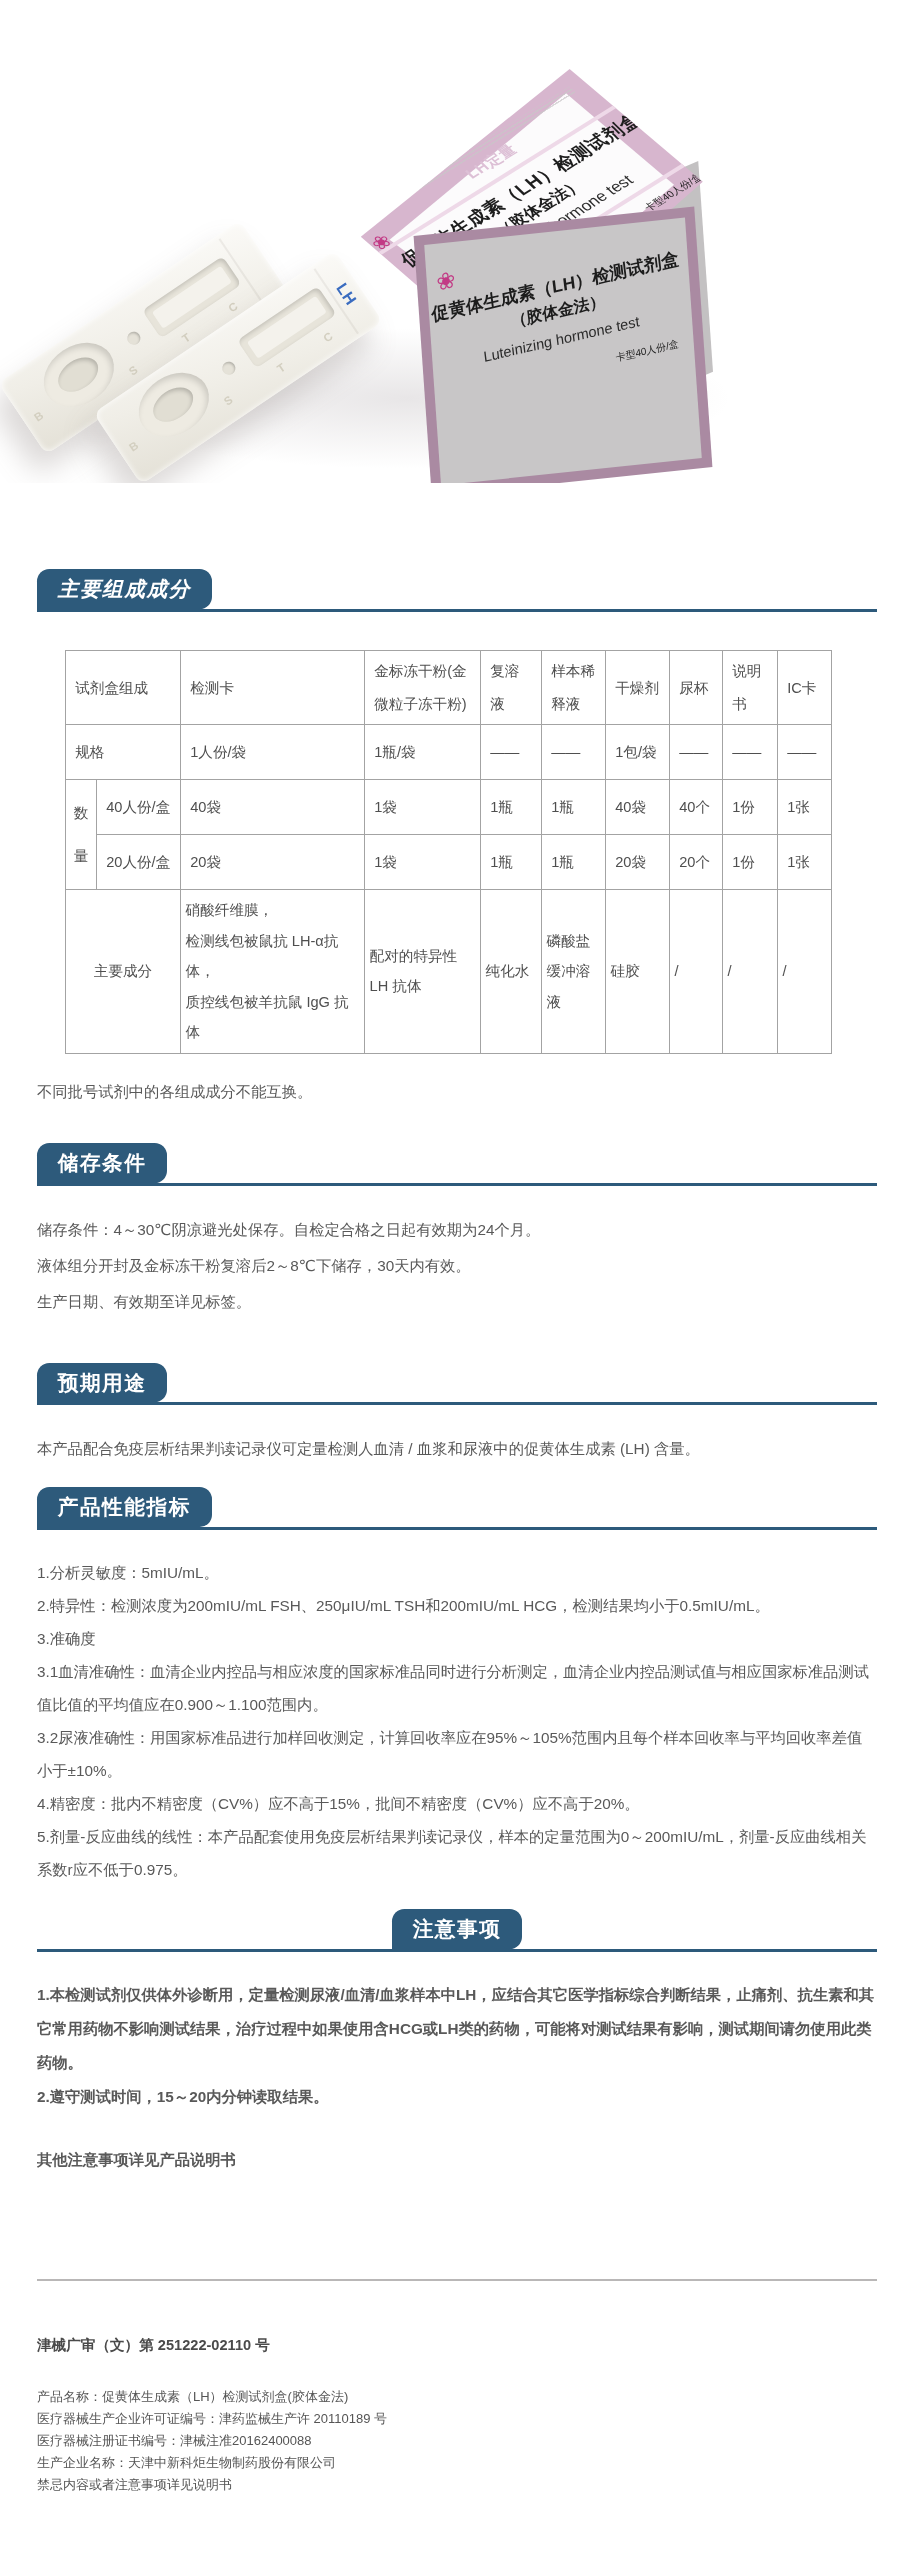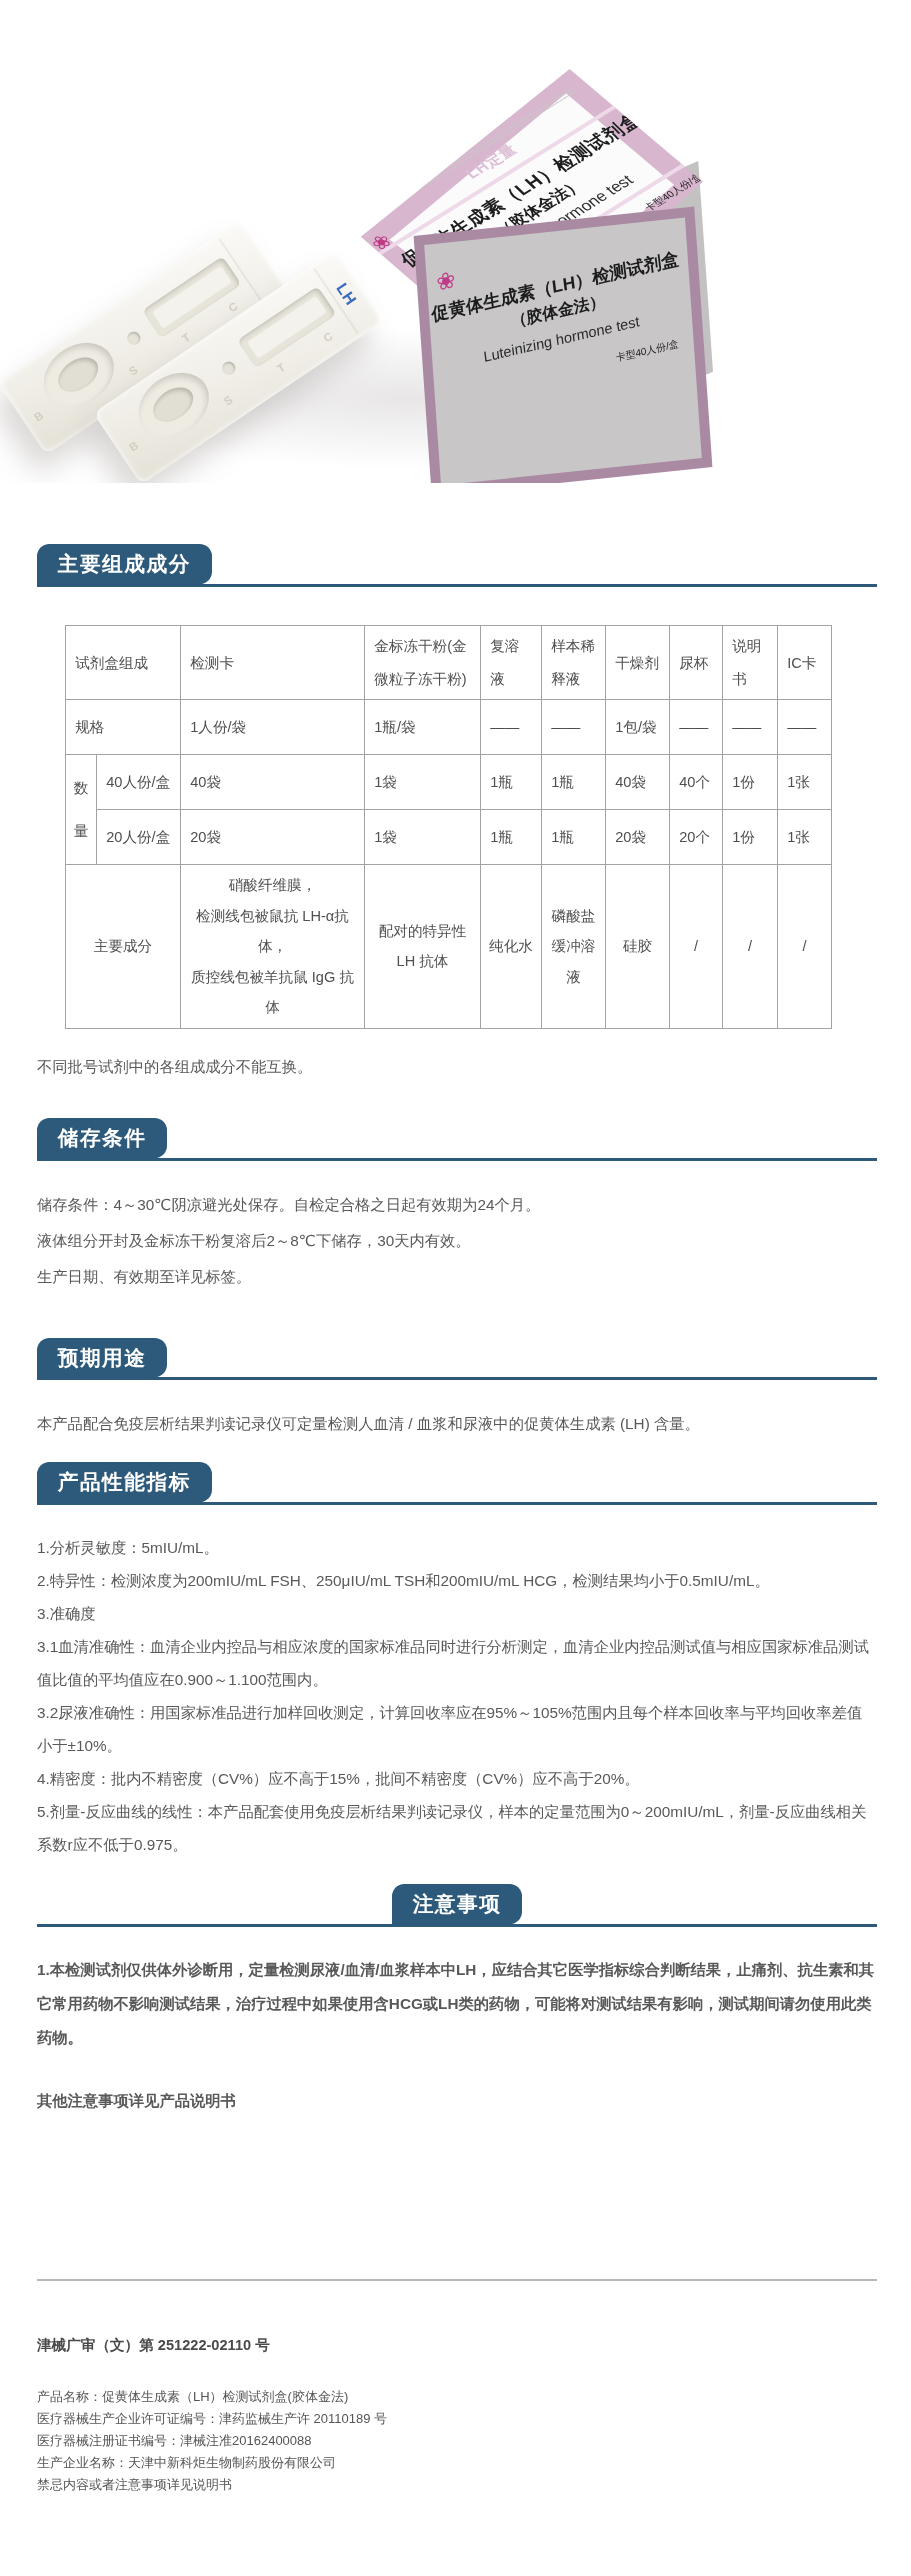--- a/index.html
+++ b/index.html
@@ -67,35 +67,35 @@
   .cas-well { position:absolute; left:50%; top:182px; width:58px; height:75px; margin-left:-34px;
     border-radius:50%; background:#eeebe2; box-shadow:inset 2.3px 3.8px 6.9px rgba(0,0,0,.15); }
   .cas-well-in { position:absolute; left:50%; top:50%; width:29px; height:44px; margin:-22px 0 0 -14.6px;
     border-radius:50%; background:#e1ded3; box-shadow:inset 1.5px 2.3px 4.6px rgba(0,0,0,.2); }
 
   
   .tab-row { margin:0 34px 0 37px; border-bottom:3.8px solid #2d5a7b; line-height:0; }
   .tab { display:inline-block; background:#2d5a7b; color:#ffffff; font-size:20.7px; font-weight:bold;
     line-height:20.7px; padding:10px 20.7px 9.2px; border-radius:12.3px 12.3px 12.3px 0; letter-spacing:1.5px; }
 
-  .mt-components { margin-top:61px; }
+  .mt-components { margin-top:86px;font-style:italic; }
   .mt-storage { margin-top:40px; }
   .mt-intended { margin-top:43px; }
   .mt-performance { margin-top:20px; }
   .mt-precautions { margin-top:23px;text-align:center; }
 
   
   .comp-table { margin:38px 0 0 65px; border-collapse:collapse; table-layout:fixed; width:766px;
     color:#4f4f4f; font-size:14.6px; }
   .comp-table td { border:0.8px solid #a3a3a3; border-top-width:1.5px; border-bottom-width:1.5px;
     vertical-align:middle; padding:4.6px 7.7px 4.6px 9.2px; white-space:pre-line; line-height:1.6; }
   .comp-table { border:1.5px solid #9b9b9b; }
   .comp-table tr.thead td { height:73px; line-height:2.2; }
   .comp-table tr.trow td { height:55px; }
-  .comp-table tr.r-main td { height:130px; text-align:center; padding:4.6px 4.6px; line-height:2.1; }
+  .comp-table tr.r-main td { height:130px; text-align:left; padding:4.6px 4.6px; line-height:2.1; }
   .comp-table td.qmerge { text-align:center; padding:0; line-height:2.9; }
   .comp-table tr.r-main td.mlabel { text-align:center; }
 
   
   .note { margin:26px 34px 0 37px; color:#595959; font-size:15.3px; line-height:23px; }
   .textblock { margin:26px 34px 0 37px; color:#595959; font-size:15.3px; }
   .textblock p { line-height:36px; }
   .perf p { line-height:33px; }
   .prec p { line-height:34px;font-weight:bold; }
   .extra-note { margin-top:29px; }
@@ -290,20 +290,21 @@
     <p>3.2尿液准确性：用国家标准品进行加样回收测定，计算回收率应在95%～105%范围内且每个样本回收率与平均回收率差值小于±10%。</p>
     <p>4.精密度：批内不精密度（CV%）应不高于15%，批间不精密度（CV%）应不高于20%。</p>
     <p>5.剂量-反应曲线的线性：本产品配套使用免疫层析结果判读记录仪，样本的定量范围为0～200mIU/mL，剂量-反应曲线相关系数r应不低于0.975。</p>
   </div>
 
   <div class="tab-row mt-precautions">
     <div class="tab">注意事项</div>
   </div>
   <div class="textblock prec">
     <p>1.本检测试剂仅供体外诊断用，定量检测尿液/血清/血浆样本中LH，应结合其它医学指标综合判断结果，止痛剂、抗生素和其它常用药物不影响测试结果，治疗过程中如果使用含HCG或LH类的药物，可能将对测试结果有影响，测试期间请勿使用此类药物。</p>
+    <p>2.遵守测试时间，15～20内分钟读取结果。</p>
     <p class="extra-note">其他注意事项详见产品说明书</p>
   </div>
 
   <div class="footer">
     <div class="footer-divider"></div>
     <p class="ad-line">津械广审（文）第 251222-02110 号</p>
     <div class="footer-info">
       <p>产品名称：促黄体生成素（LH）检测试剂盒(胶体金法)</p>
       <p>医疗器械生产企业许可证编号：津药监械生产许 20110189 号</p>
       <p>医疗器械注册证书编号：津械注准20162400088</p>

